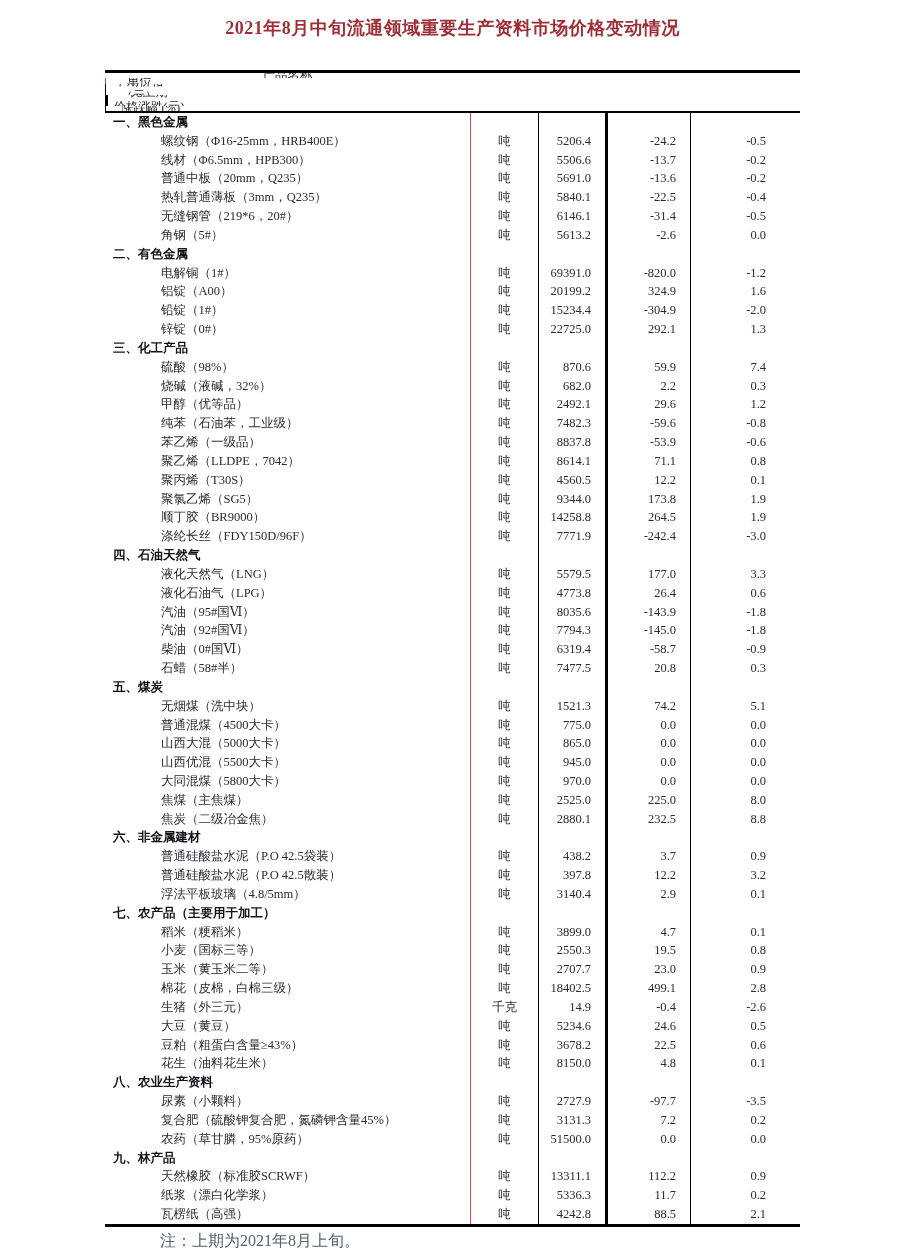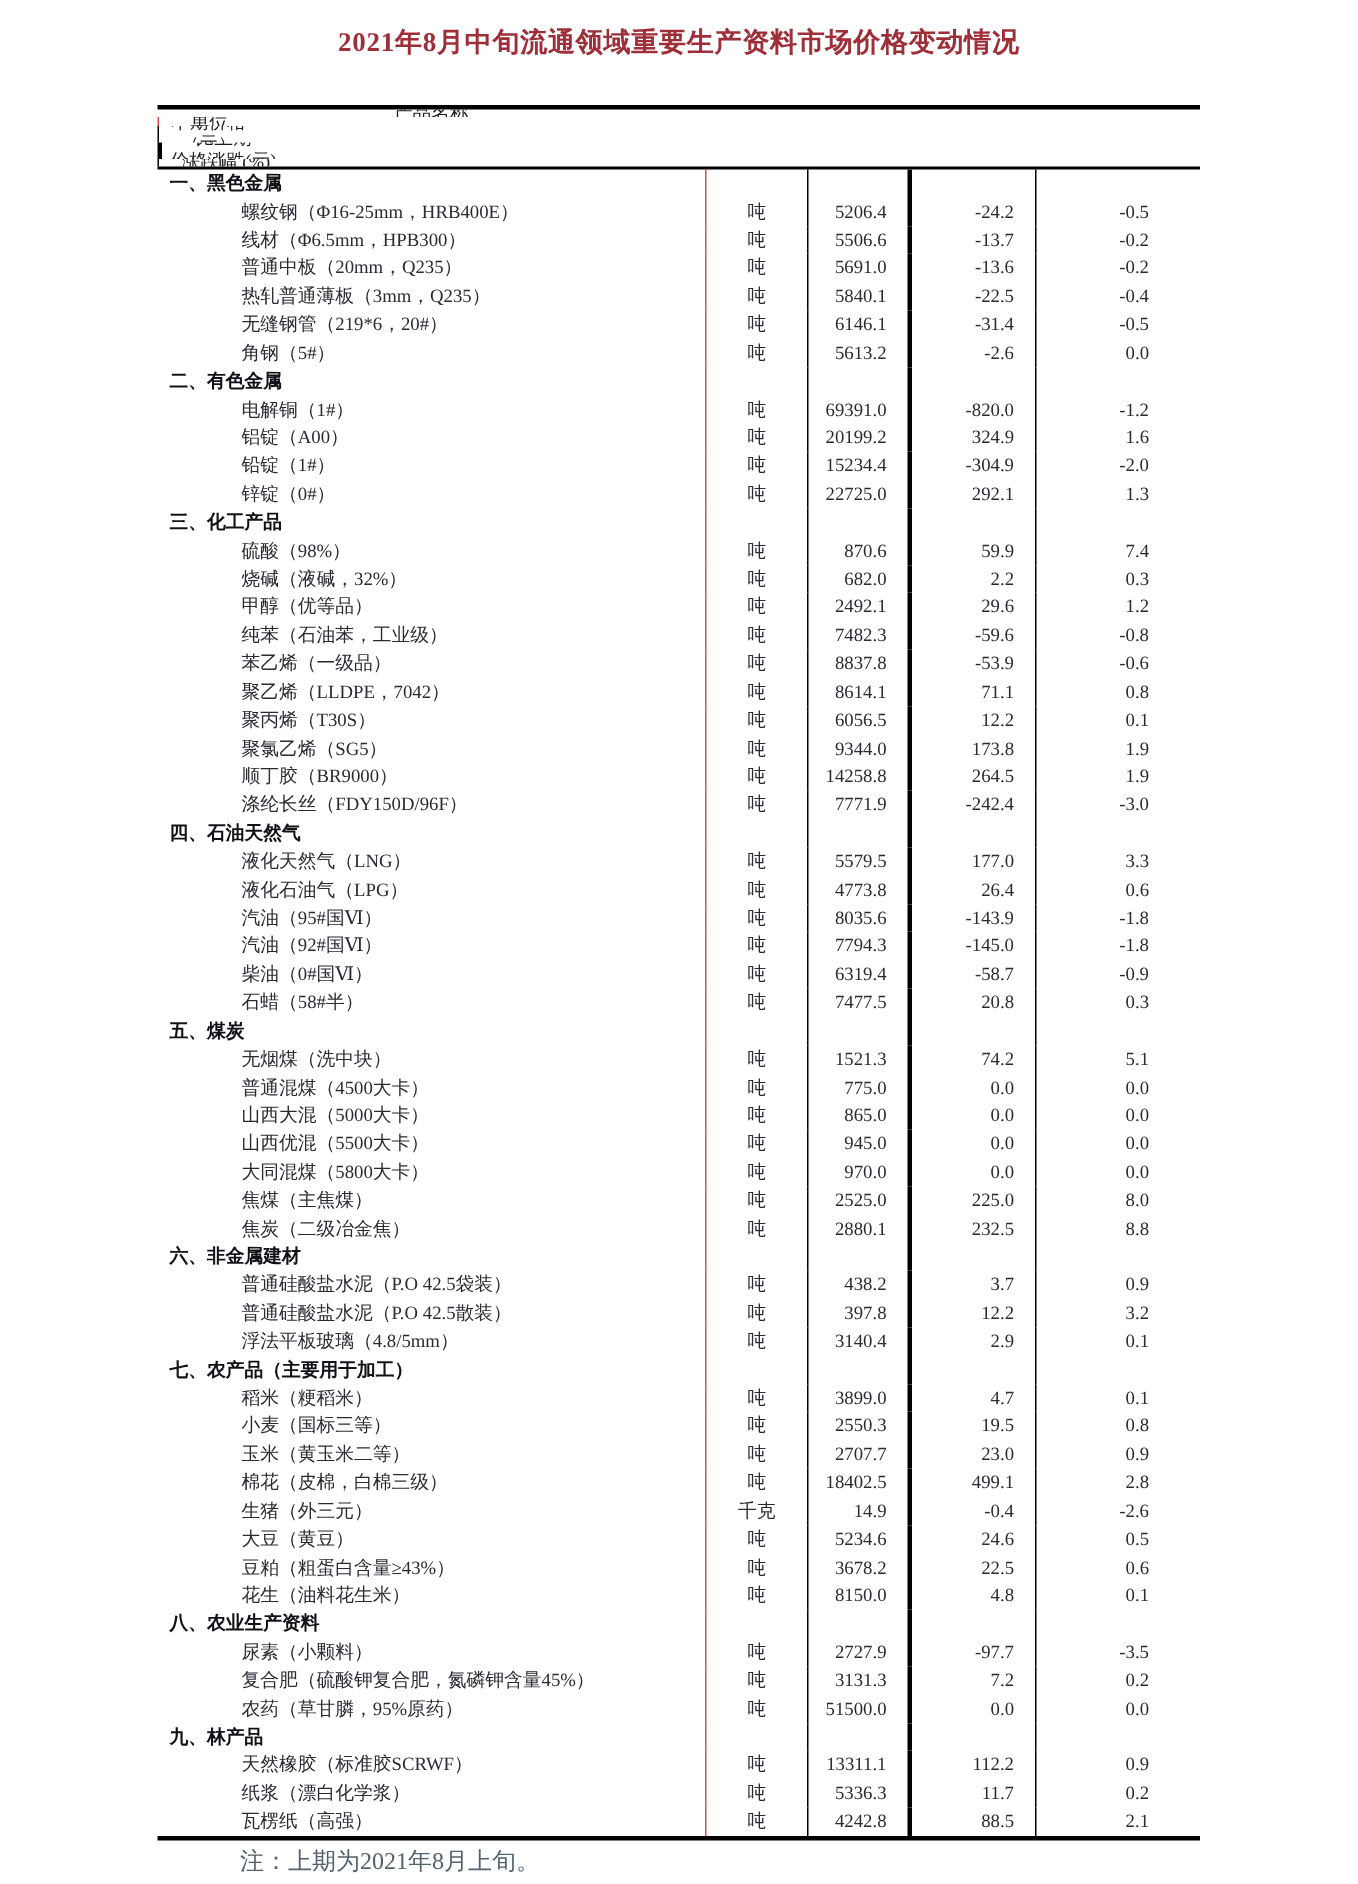--- a/index.html
+++ b/index.html
@@ -195,21 +195,21 @@
       <div class="row">
         <div class="cell c1 item">聚乙烯（LLDPE，7042）</div>
         <div class="cell c2">吨</div>
         <div class="cell c3 num">8614.1</div>
         <div class="cell c4 num">71.1</div>
         <div class="cell c5 num">0.8</div>
       </div>
       <div class="row">
         <div class="cell c1 item">聚丙烯（T30S）</div>
         <div class="cell c2">吨</div>
-        <div class="cell c3 num">6056.5</div>
+        <div class="cell c3 num">4560.5</div>
         <div class="cell c4 num">12.2</div>
         <div class="cell c5 num">0.1</div>
       </div>
       <div class="row">
         <div class="cell c1 item">聚氯乙烯（SG5）</div>
         <div class="cell c2">吨</div>
         <div class="cell c3 num">9344.0</div>
         <div class="cell c4 num">173.8</div>
         <div class="cell c5 num">1.9</div>
       </div>

